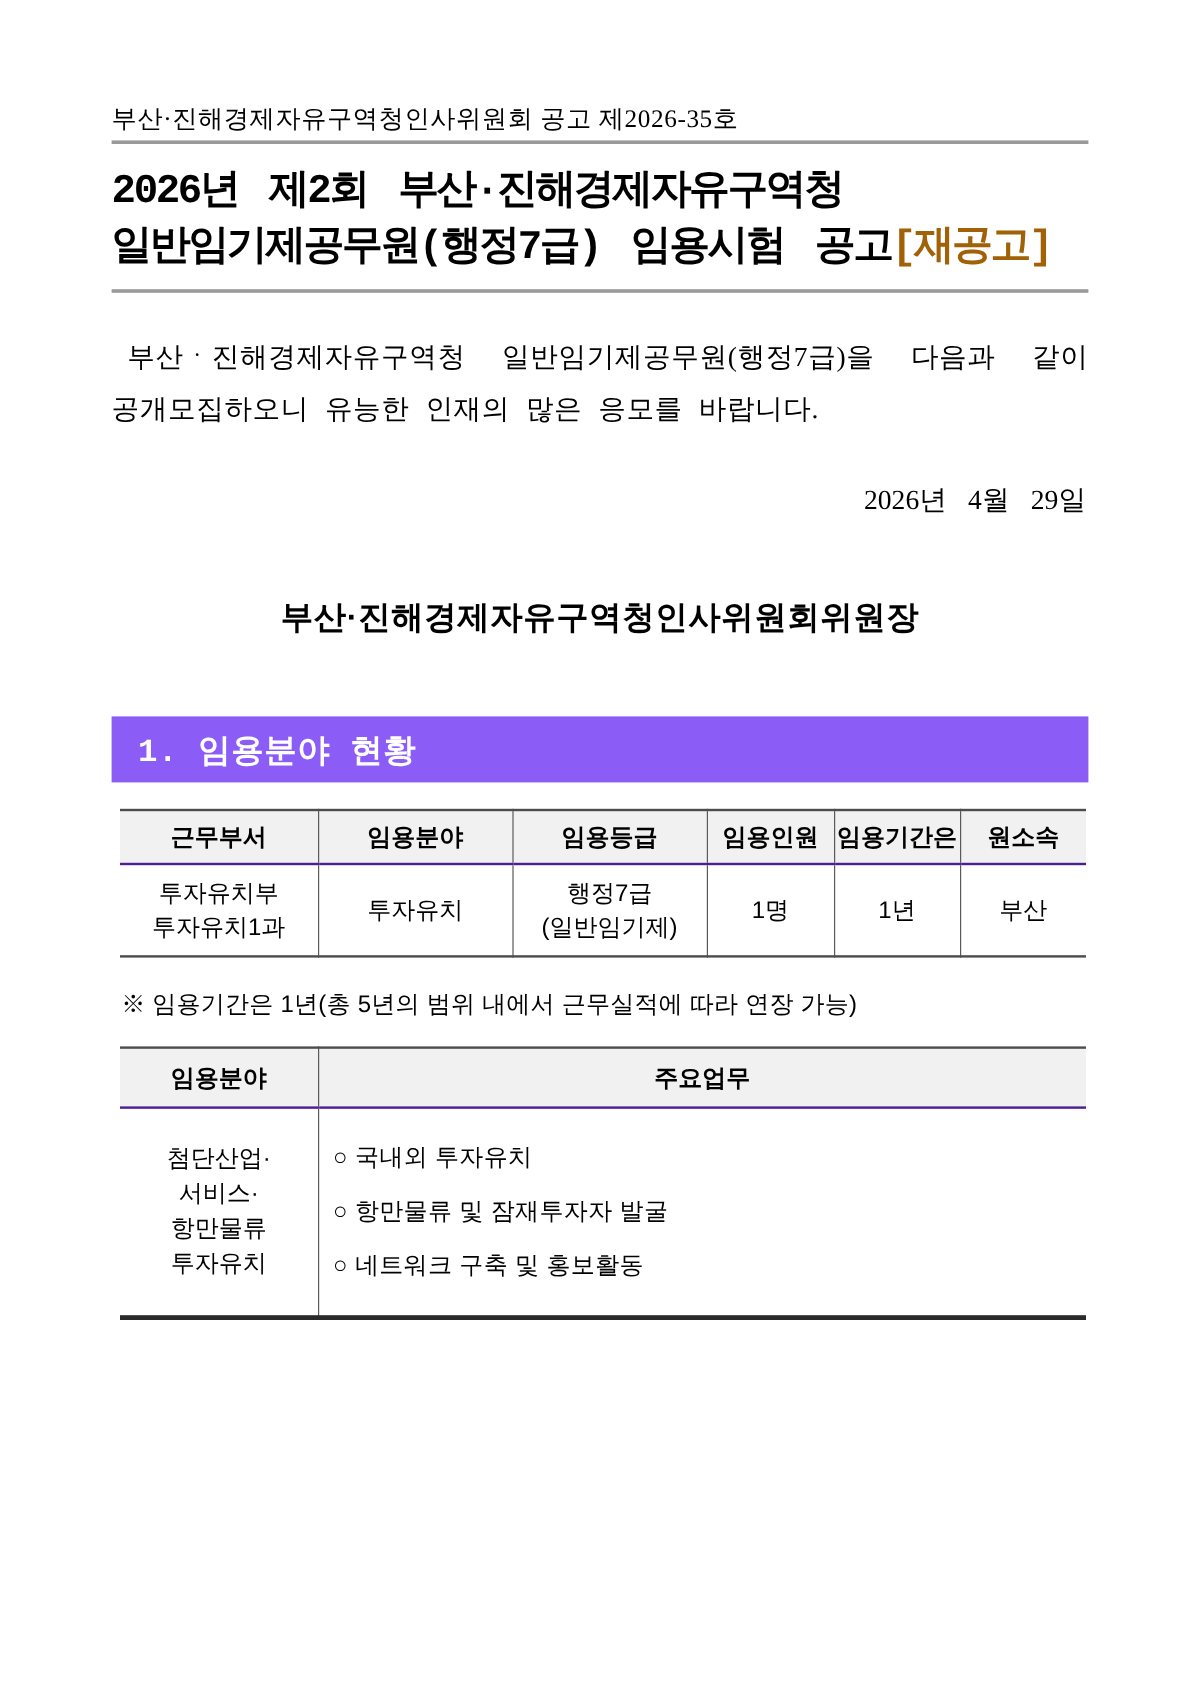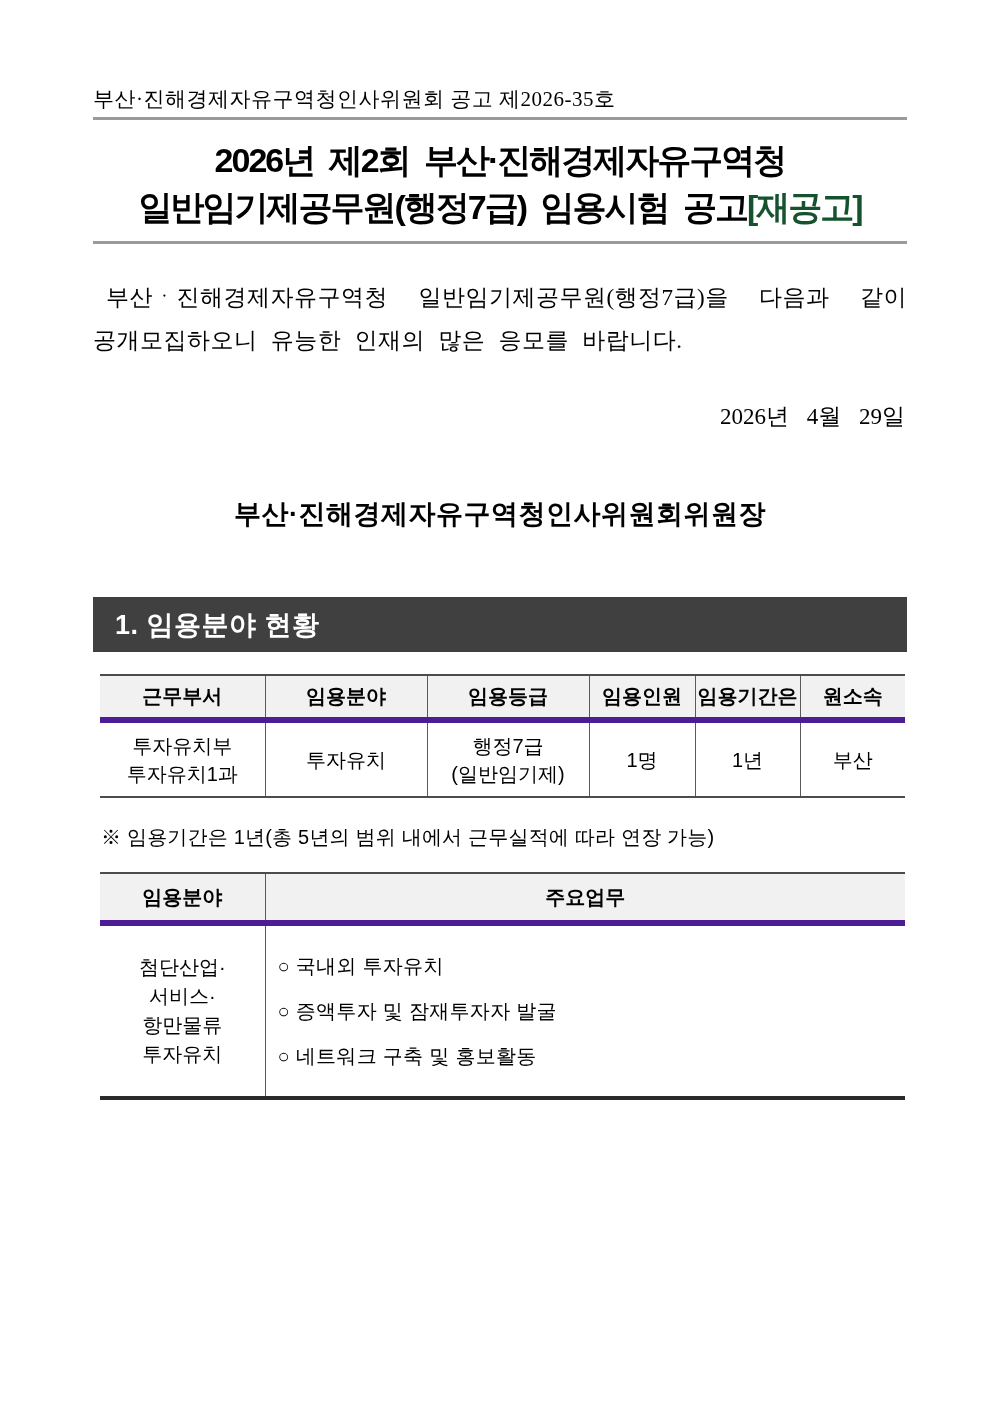--- a/index.html
+++ b/index.html
@@ -20,29 +20,30 @@
     line-height: 30px;
     letter-spacing: 0.5px;
   }
   .rule {
     height: 3px;
     background: #9a9a9a;
     margin-top: 3px;
   }
   .title-block {
     margin-top: 17px;
-    text-align: center;
+    text-align: left;
     font-weight: bold;
     font-size: 34px;
     line-height: 47px;
     letter-spacing: -2px;
     word-spacing: 7px;
     white-space: nowrap;
-  }
-  .title-blue { color: #14532d; }
+    font-family: Liberation Mono, monospace;
+  }
+  .title-blue { color: #a16207; }
   .rule2 { margin-top: 10px; }
 
   .intro {
     margin-top: 32px;
     font-family: "Liberation Serif", serif;
     font-size: 23px;
     line-height: 43px;
     text-align: justify;
     text-indent: 13px;
     word-spacing: 7px;
@@ -63,46 +64,47 @@
     text-align: center;
     font-weight: bold;
     font-size: 27px;
     line-height: 32px;
     letter-spacing: 0.5px;
   }
 
   .section-bar {
     margin-top: 67px;
     height: 55px;
-    background: #404040;
+    background: #8b5cf6;
     color: #ffffff;
     font-weight: bold;
     font-size: 27px;
     display: flex;
     align-items: center;
     padding-left: 22px;
     letter-spacing: 0.5px;
+    font-family: Liberation Mono, monospace;
   }
   .section-bar.second { margin-top: 82px; }
 
   table {
     border-collapse: collapse;
     table-layout: fixed;
     width: 805px;
     margin-left: 7px;
     border-top: 2px solid #4c4c4c;
     border-bottom: 2px solid #4c4c4c;
     font-size: 20px;
   }
   .tbl1 { margin-top: 22px; }
   .tbl2 { margin-top: 21px; border-bottom: 4px solid #2a2a2a; }
   th {
     background: #f1f1f1;
     font-weight: bold;
-    border-bottom: 6px solid #4c1d95;
+    border-bottom: 2px solid #4c1d95;
     height: 45px;
     font-size: 20px;
   }
   .tbl2 th { height: 50px; }
   th, td {
     border-right: 1px solid #5a5a5a;
     text-align: center;
     vertical-align: middle;
   }
   th:last-child, td:last-child { border-right: none; }
@@ -202,20 +204,20 @@
     <tbody>
       <tr>
         <td>
           <div>첨단산업·</div>
           <div>서비스·</div>
           <div>항만물류</div>
           <div>투자유치</div>
         </td>
         <td class="duties-cell">
           <div class="duty-line">○ 국내외 투자유치</div>
-          <div class="duty-line">○ 증액투자 및 잠재투자자 발굴</div>
+          <div class="duty-line">○ 항만물류 및 잠재투자자 발굴</div>
           <div class="duty-line">○ 네트워크 구축 및 홍보활동</div>
         </td>
       </tr>
     </tbody>
   </table>
 
 </div>
 
 </body></html>

